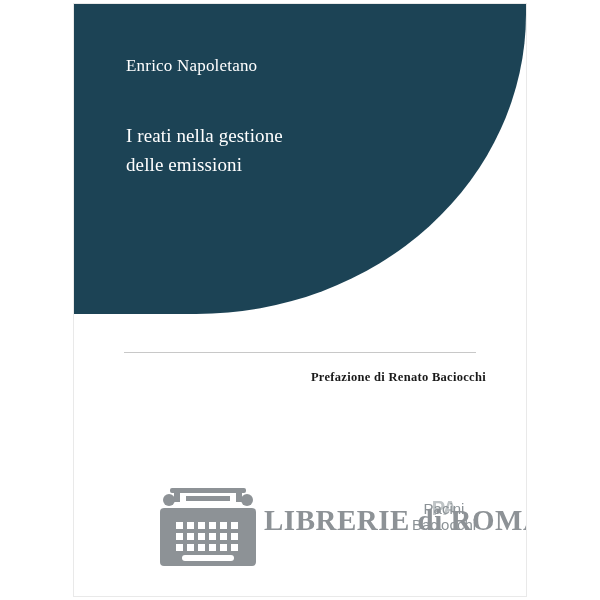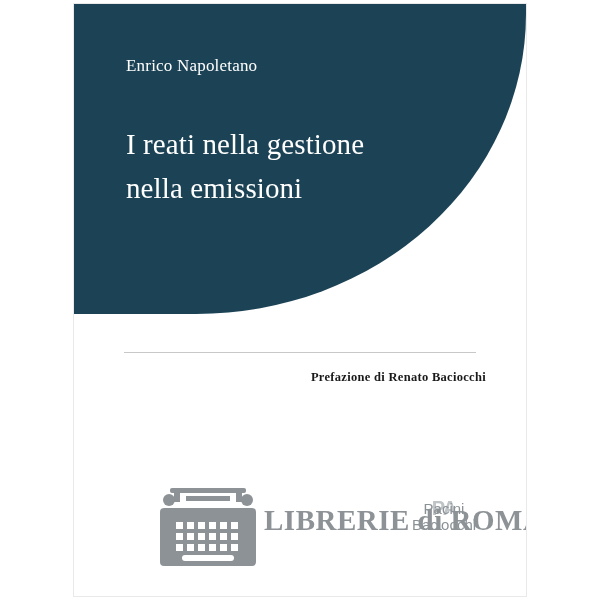--- a/index.html
+++ b/index.html
@@ -54,21 +54,21 @@
     letter-spacing: 0.2px;
     line-height: 1.2;
   }
 
   .title {
     position: absolute;
     left: 52px;
     top: 118px;
     width: 300px;
     color: #ffffff;
-    font-size: 29px;
+    font-size: 19px;
     line-height: 1.52;
     letter-spacing: 0.1px;
   }
   .title .line { display: block; white-space: nowrap; }
 
   
   .rule {
     position: absolute;
     left: 50px;
     top: 348px;
@@ -169,21 +169,21 @@
 
 <div id="book-cover">
   <div class="cover-sheet">
 
     <div class="teal-panel"></div>
 
     <div class="author">Enrico Napoletano</div>
 
     <div class="title">
       <span class="line">I reati nella gestione</span>
-      <span class="line">nella emissioni</span>
+      <span class="line">delle emissioni</span>
     </div>
 
     <div class="rule"></div>
 
     <div class="preface">Prefazione di Renato Baciocchi</div>
 
     <div class="publisher">
 
       <div class="pacini-mark">
         <span class="pm-big">PA</span>

